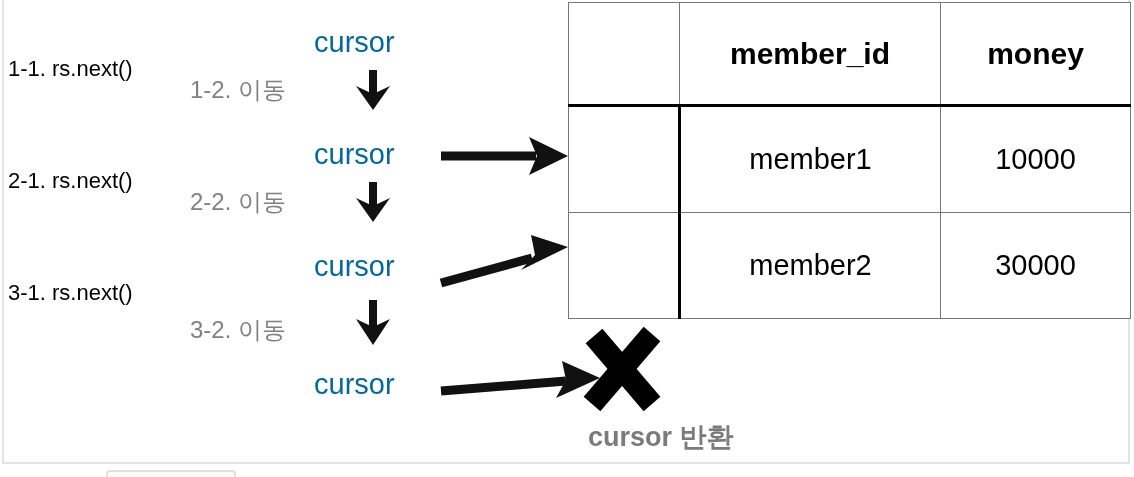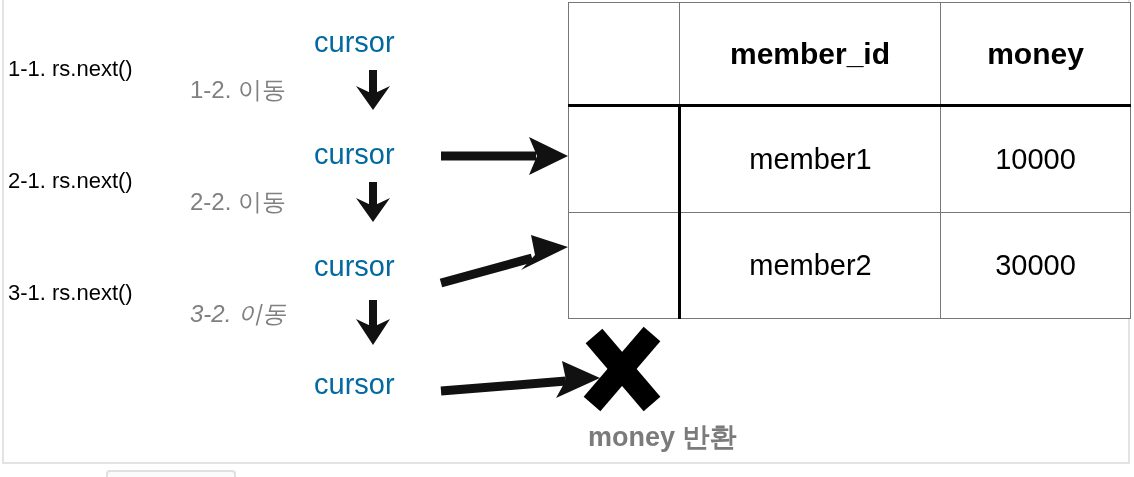--- a/index.html
+++ b/index.html
@@ -130,21 +130,21 @@
   <div class="step-label" style="left:8px; top:28px;">1-1. rs.next()</div>
 
   <div class="move-label" style="left:190px; top:78px;">1-2. 이동</div>
 
   <div class="step-label" style="left:8px; top:140px;">2-1. rs.next()</div>
 
   <div class="move-label" style="left:190px; top:190px;">2-2. 이동</div>
 
   <div class="step-label" style="left:8px; top:252px;">3-1. rs.next()</div>
 
-  <div class="move-label" style="left:190px; top:302px;font-style:italic;">3-2. 이동</div>
+  <div class="move-label" style="left:190px; top:318px;">3-2. 이동</div>
 
   <div class="cursor-label" style="left:314px; top:28px;">cursor</div>
 
   <div class="cursor-label" style="left:314px; top:140px;">cursor</div>
 
   <div class="cursor-label" style="left:314px; top:252px;">cursor</div>
 
   <div class="cursor-label" style="left:314px; top:370px;">cursor</div>
 
   <svg class="overlay" viewBox="0 0 1134 477" xmlns="http://www.w3.org/2000/svg">
@@ -178,21 +178,21 @@
       <path d="M441 391 L566 381" stroke="#111111" stroke-width="9" stroke-linecap="butt" fill="none"></path>
       <path d="M600 378 L562 361 L566 380 L556 398 Z" fill="#111111"></path>
     </g>
 
     <g>
       <path d="M594 336 L652 404" stroke="#000000" stroke-width="22" stroke-linecap="butt" fill="none"></path>
       <path d="M652 334 L592 404" stroke="#000000" stroke-width="22" stroke-linecap="butt" fill="none"></path>
     </g>
   </svg>
 
-  <div class="false-label" style="left:588px; top:424px;">money 반환</div>
+  <div class="false-label" style="left:588px; top:424px;">cursor 반환</div>
 
   <table id="record-table">
     <colgroup>
       <col class="col-cursor">
       <col class="col-id">
       <col class="col-money">
     </colgroup>
     <thead>
       <tr>
         <th></th>

